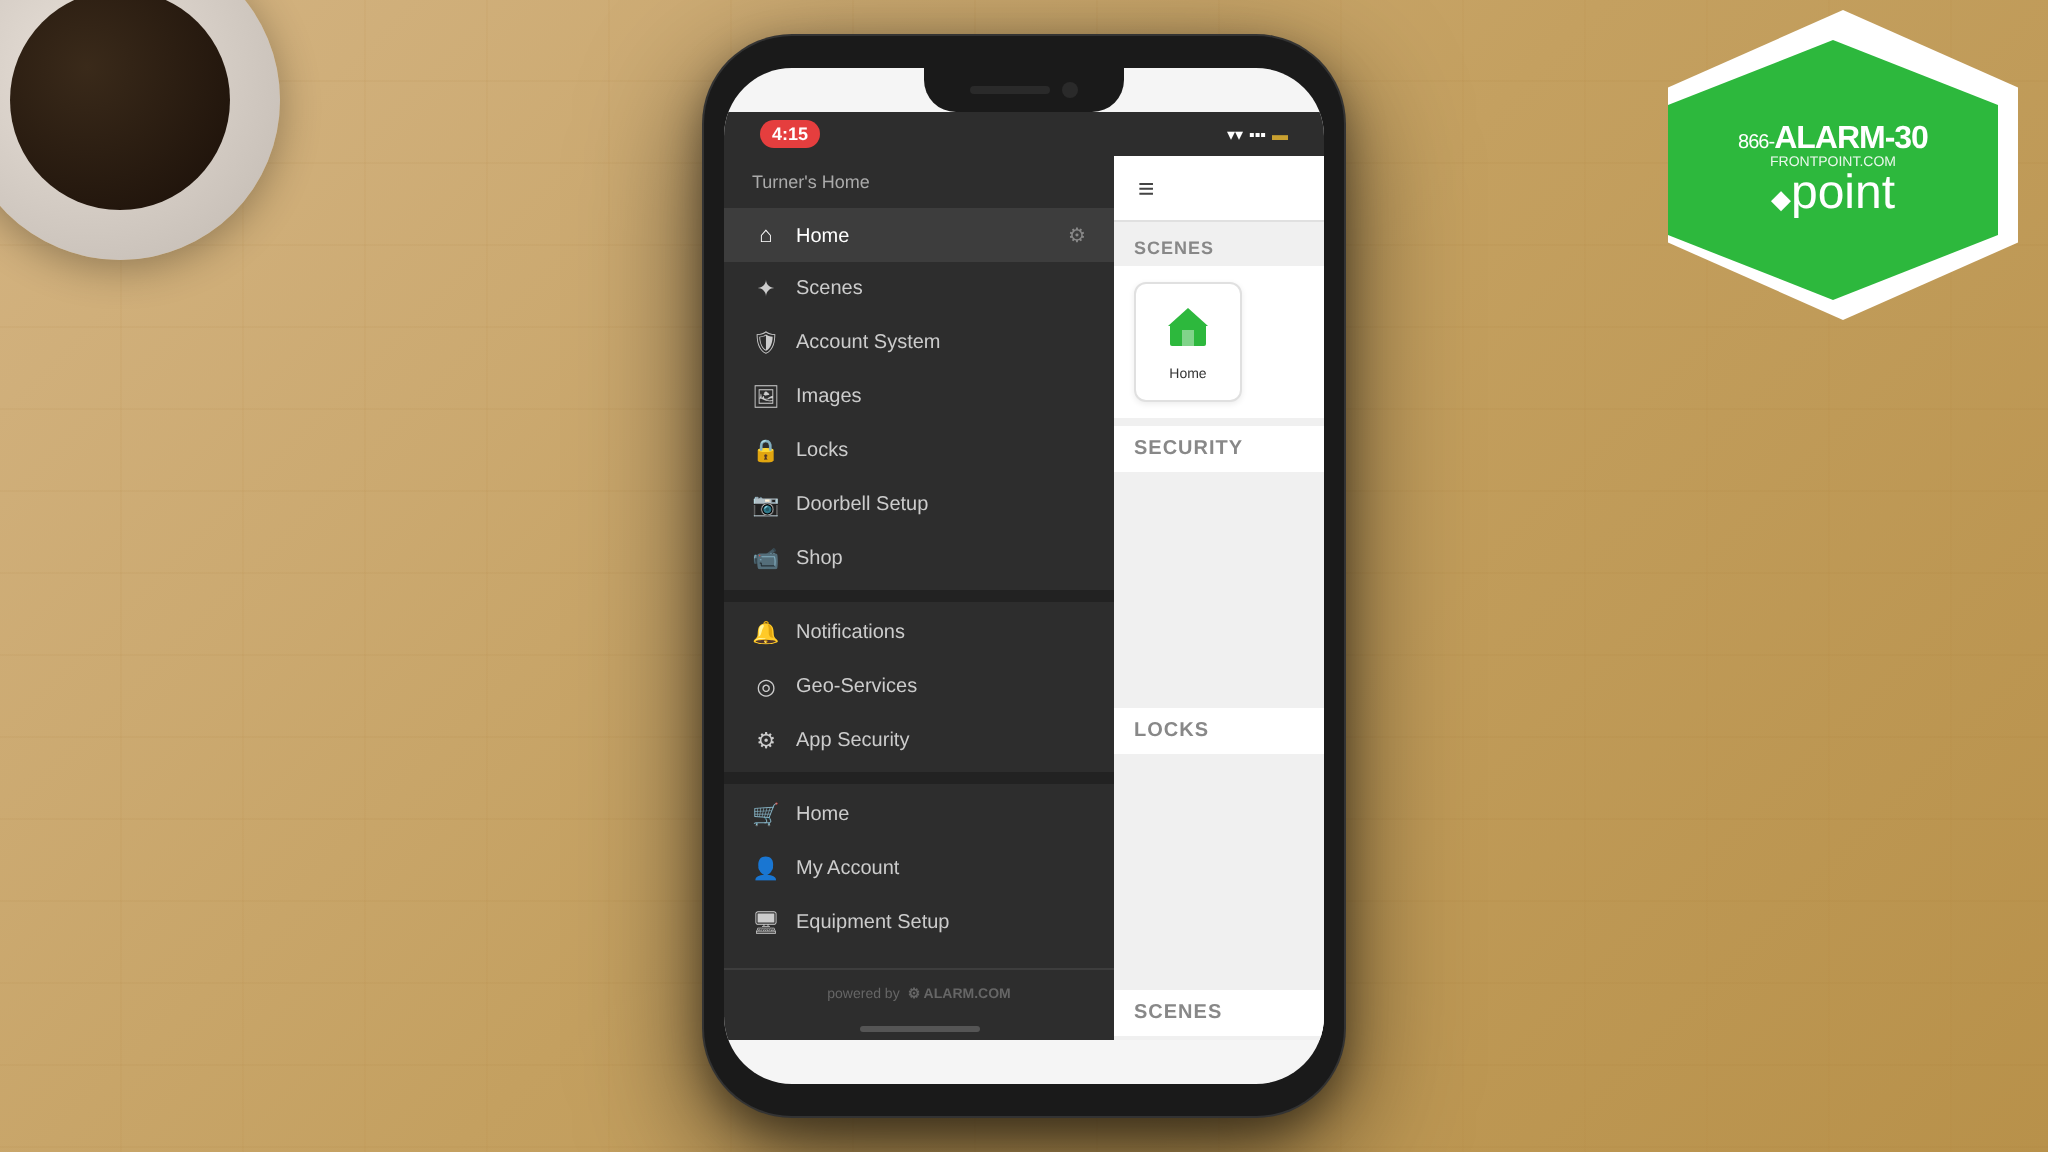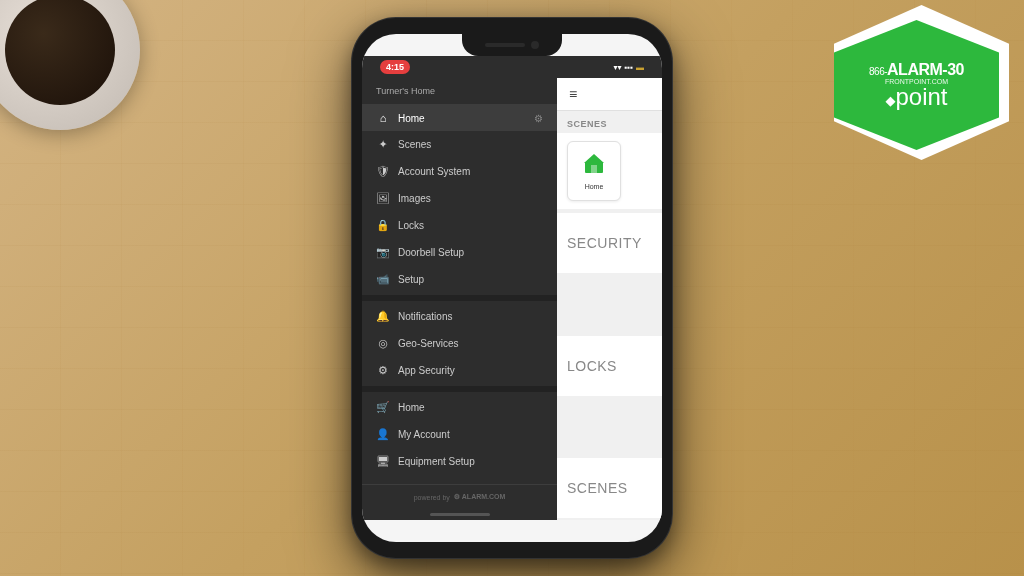--- a/index.html
+++ b/index.html
@@ -318,23 +318,23 @@
     }
     .scene-card-label {
       font-size: 7px;
       color: #333;
       text-align: center;
     }
 
     .content-section {
       background: white;
       margin-bottom: 2px;
-      padding: 22px 10px;
-      font-size: 14px;
-      font-weight: 400;
+      padding: 6px 10px;
+      font-size: 10px;
+      font-weight: 700;
       color: #888;
       letter-spacing: 0.5px;
     }
   </style>
 </head>
 <body>
 
 <div class="coffee-cup"></div>
 
 <div class="frontpoint-sign">
@@ -402,21 +402,21 @@
           <span>Locks</span>
         </div>
 
         <div class="drawer-item">
           <span class="icon-char">📷</span>
           <span>Doorbell Setup</span>
         </div>
 
         <div class="drawer-item">
           <span class="icon-char">📹</span>
-          <span>Setup</span>
+          <span>Shop</span>
         </div>
 
         <div class="drawer-separator"></div>
 
         <div class="drawer-item">
           <span class="icon-char">🔔</span>
           <span>Notifications</span>
         </div>
 
         <div class="drawer-item">

